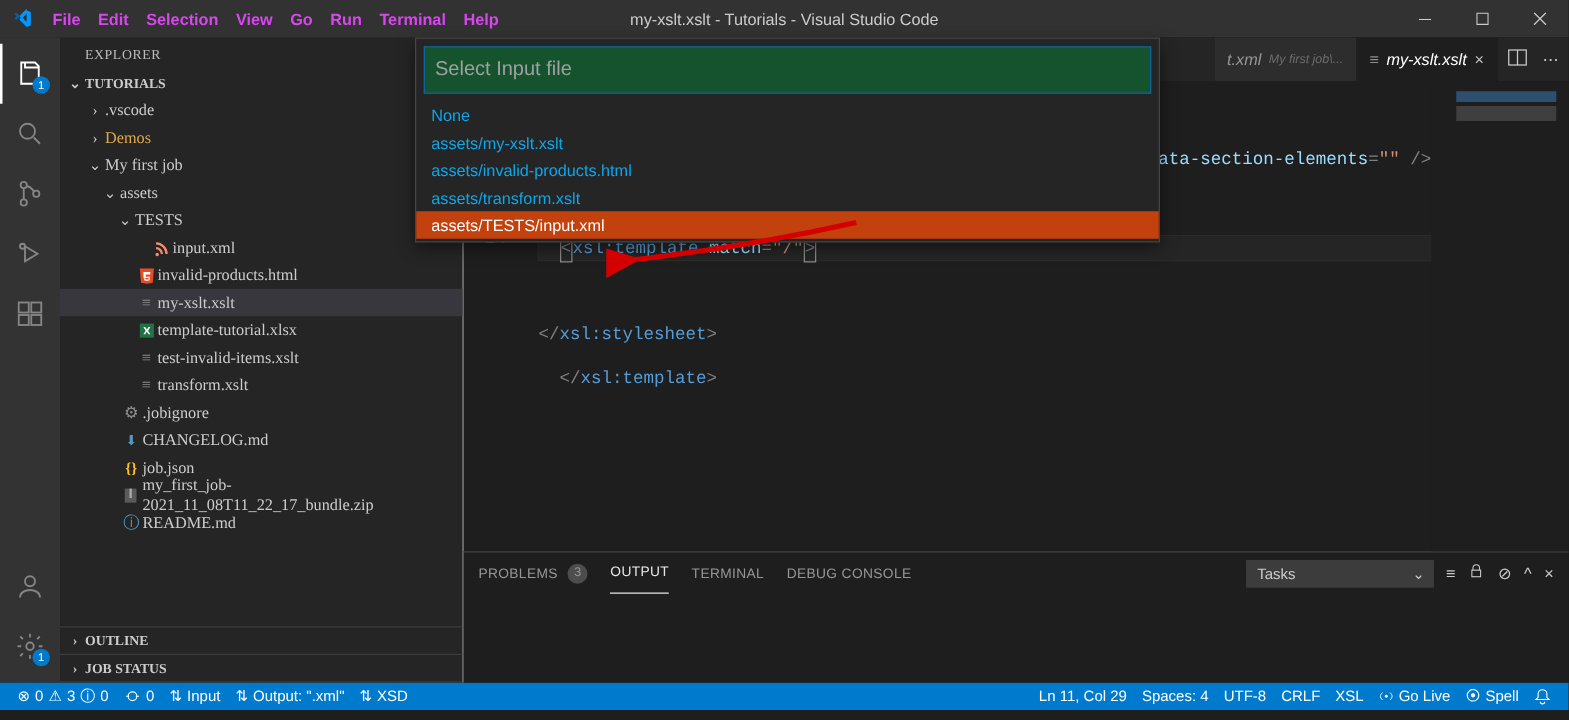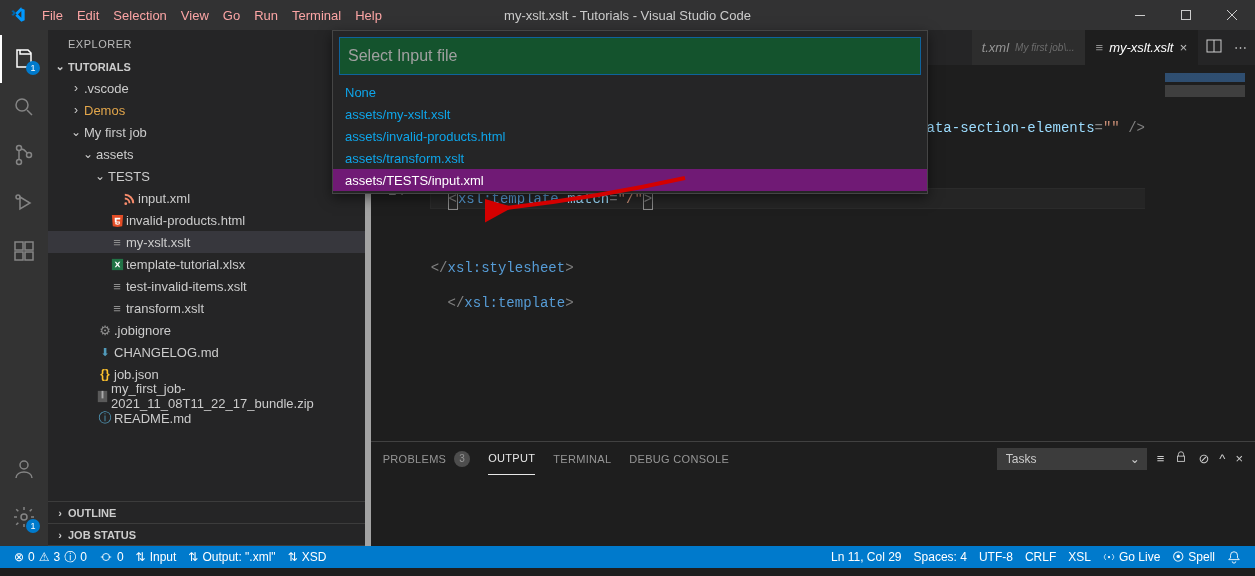--- a/index.html
+++ b/index.html
@@ -3,35 +3,35 @@
 <meta charset="utf-8">
 <style>
 * { margin: 0; padding: 0; box-sizing: border-box; }
 body { font-family: 'Segoe UI', Tahoma, sans-serif; font-size: 13px; background: #1e1e1e; color: #cccccc; width: 1255px; height: 576px; overflow: hidden; position: relative; }
 
 
 .titlebar { height: 30px; background: #323233; display: flex; align-items: center; position: relative; }
 .titlebar-logo { width: 35px; display: flex; justify-content: center; }
 .titlebar-logo svg { width: 16px; height: 16px; }
 .menu { display: flex; }
-.menu-item { padding: 0 7px; height: 30px; display: flex; align-items: center; cursor: pointer; color: #fca5a5; }
+.menu-item { padding: 0 7px; height: 30px; display: flex; align-items: center; cursor: pointer; color: #d946ef; font-weight: bold; }
 .titlebar-title { position: absolute; left: 50%; transform: translateX(-50%); color: #cccccc; font-size: 13px; }
 .titlebar-controls { margin-left: auto; display: flex; }
 .titlebar-btn { width: 46px; height: 30px; display: flex; align-items: center; justify-content: center; cursor: pointer; }
 
 
 .layout { display: flex; height: 516px; }
 .activitybar { width: 48px; background: #333333; display: flex; flex-direction: column; padding-top: 5px; }
 .activity-item { width: 48px; height: 48px; display: flex; align-items: center; justify-content: center; cursor: pointer; color: #858585; position: relative; }
 .activity-item.active { color: #ffffff; }
 .activity-item.active::before { content: ''; position: absolute; left: 0; top: 0; bottom: 0; width: 2px; background: #ffffff; }
 .activity-badge { position: absolute; bottom: 8px; right: 8px; background: #007acc; color: #fff; border-radius: 10px; min-width: 14px; height: 14px; font-size: 9px; display: flex; align-items: center; justify-content: center; padding: 0 3px; }
 .activity-bottom { margin-top: auto; margin-bottom: 5px; }
 
-.sidebar { width: 358px; background: #252526; display: flex; flex-direction: column; border-right: 6px solid #a3a3a3; }
+.sidebar { width: 358px; background: #252526; display: flex; flex-direction: column; border-right: 1px solid #a3a3a3; font-family: Liberation Serif, serif; }
 .sidebar-title { font-size: 11px; letter-spacing: 0.5px; color: #bbbbbb; padding: 8px 20px 8px 20px; text-transform: uppercase; }
 .section-header { display: flex; align-items: center; padding: 2px 4px; font-size: 11px; font-weight: bold; color: #cccccc; cursor: pointer; }
 .section-header .chev { width: 16px; text-align: center; }
 .tree { padding: 2px 0; }
 .tree-row { display: flex; align-items: center; height: 22px; cursor: pointer; color: #cccccc; }
 .tree-row.selected { background: #37373d; }
 .tree-row .chev { width: 16px; text-align: center; font-size: 12px; }
 .tree-row .icon { width: 18px; display: flex; align-items: center; justify-content: center; }
 .tree-row .icon svg { width: 15px; height: 15px; }
 .tree-row.modified .label { color: #e2a64b; }
@@ -72,21 +72,21 @@
 
 .statusbar { height: 22px; background: #007acc; color: #ffffff; display: flex; align-items: center; font-size: 12px; padding: 0 8px; }
 .status-item { padding: 0 6px; display: flex; align-items: center; gap: 4px; height: 100%; cursor: pointer; }
 .status-right { margin-left: auto; display: flex; }
 
 
 .quickpick { position: absolute; top: 30px; left: 332px; width: 596px; background: #252526; border: 1px solid #454545; z-index: 100; box-shadow: 0 4px 12px rgba(0,0,0,0.5); }
 .quickpick-input { margin: 6px; background: #14532d; border: 1px solid #0e639c; color: #a0a0a0; padding: 4px 8px; font-size: 16px; height: 38px; display: flex; align-items: center; }
 .quickpick-list { padding-bottom: 2px; }
 .qp-item { padding: 4px 12px; font-size: 13px; color: #0ea5e9; cursor: pointer; height: 22px; display: flex; align-items: center; }
-.qp-item.sel { background: #701a75; color: #ffffff; }
+.qp-item.sel { background: #c2410c; color: #ffffff; }
 
 
 .arrow { position: absolute; top: 168px; left: 485px; z-index: 200; pointer-events: none; }
 
 .collapsed-sections { margin-top: auto; border-top: 1px solid #3c3c3c; }
 .collapsed-sections .section-header { border-bottom: 1px solid #3c3c3c; height: 22px; }
 </style>
 </head>
 <body>
 

